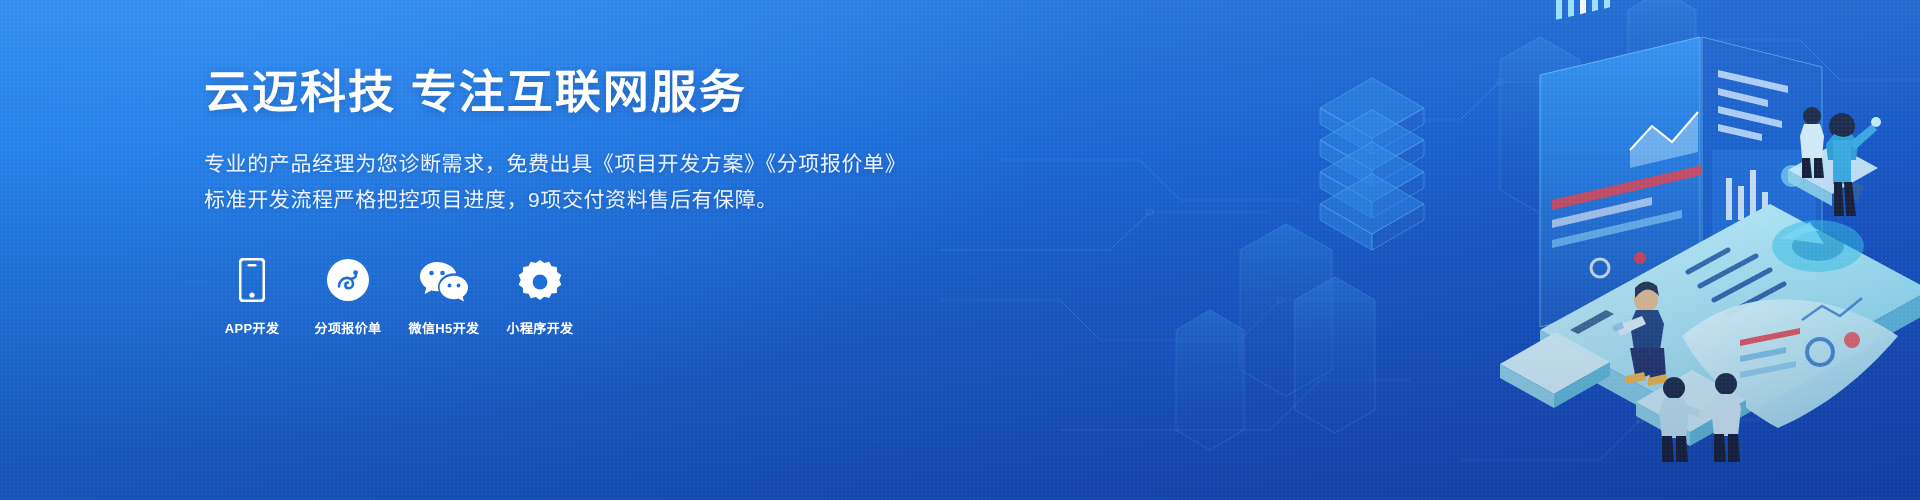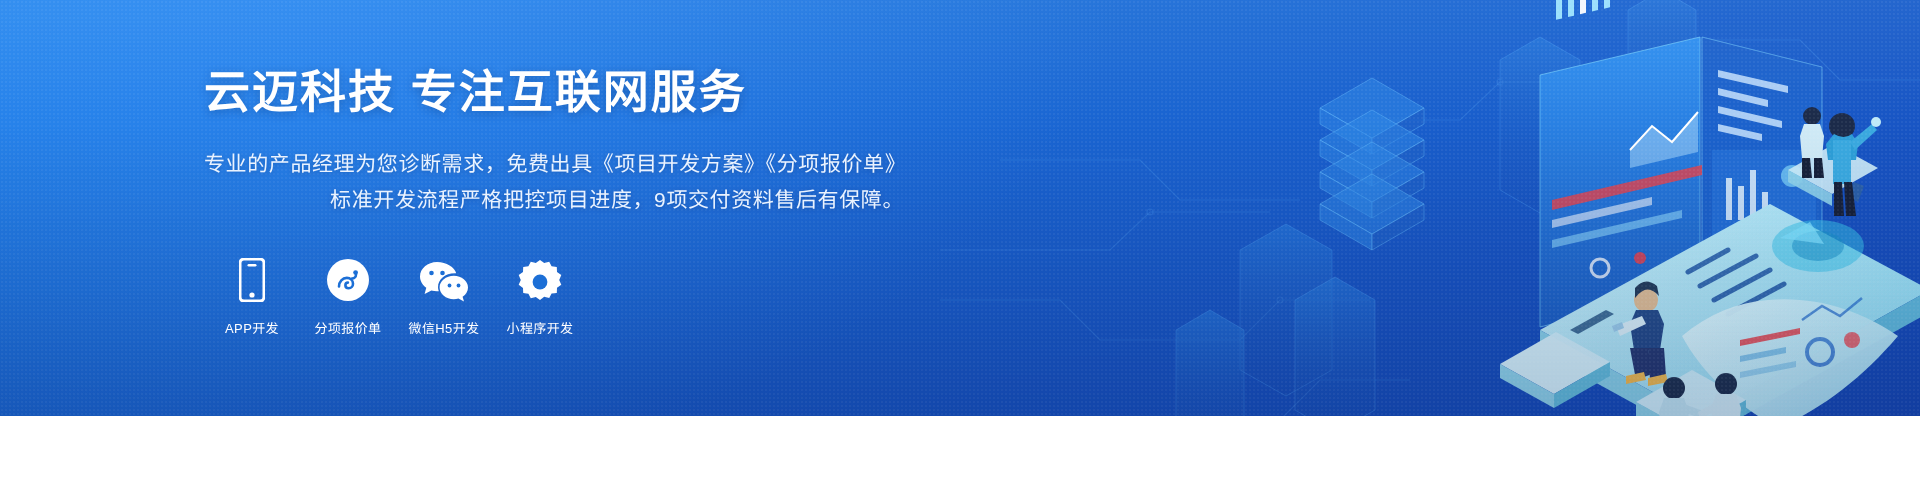--- a/index.html
+++ b/index.html
@@ -2,21 +2,21 @@
 <html lang="zh-CN"><head>
 <meta charset="utf-8">
 <title>云迈科技 专注互联网服务</title>
 <style>
   * { margin:0; padding:0; box-sizing:border-box; }
   html, body {
     width:1920px; height:500px; overflow:hidden;
     font-family:"Liberation Sans","DejaVu Sans",sans-serif;
   }
   .banner {
-    position:relative; width:1920px; height:416px; overflow:hidden;
+    position:relative; width:1920px; height:500px; overflow:hidden;
     background:
       radial-gradient(ellipse 1400px 900px at 14% -18%, rgba(58,150,255,.55) 0%, rgba(58,150,255,0) 62%),
       linear-gradient(165deg, #2183e8 0%, #1d73dc 24%, #1a63d0 48%, #1853c2 72%, #1647b4 100%);
   }
   
   .tex {
     position:absolute; inset:0;
     background-image:
       radial-gradient(rgba(255,255,255,.055) 1px, transparent 1px);
     background-size:4px 4px;
@@ -27,37 +27,37 @@
     background:linear-gradient(to bottom, rgba(255,255,255,.05) 0%, rgba(0,0,0,0) 30%, rgba(0,20,70,.18) 100%);
   }
 
   
   .content { position:absolute; left:204px; top:64px; width:700px; }
   .headline {
     font-size:46px; font-weight:bold; color:#ffffff; letter-spacing:2px;
     line-height:1.26; white-space:nowrap;
     text-shadow:0 2px 10px rgba(3,30,80,.28);
   }
-  .subs { margin-top:24px;text-align:right; }
+  .subs { margin-top:24px; }
   .sub-line {
     font-size:21px; color:#eaf3ff; line-height:1.72;
     letter-spacing:.6px; white-space:nowrap;
     text-shadow:0 1px 5px rgba(3,30,80,.25);
   }
 
   
   .services { display:flex; margin-top:36px; }
   .svc { width:96px; text-align:center; }
   .svc .glyph {
     height:48px; display:flex; align-items:flex-end; justify-content:center;
     margin-bottom:16px;
   }
   .svc .glyph svg { display:block; fill:#ffffff; }
   .svc .cap {
-    font-size:13px; font-weight:normal; color:#ffffff; white-space:nowrap;
+    font-size:13px; font-weight:bold; color:#ffffff; white-space:nowrap;
     letter-spacing:.4px;
   }
 
   
   .art { position:absolute; right:0; top:0; width:980px; height:500px; }
   .art svg { display:block; width:980px; height:500px; }
 </style>
 </head>
 <body>
 

